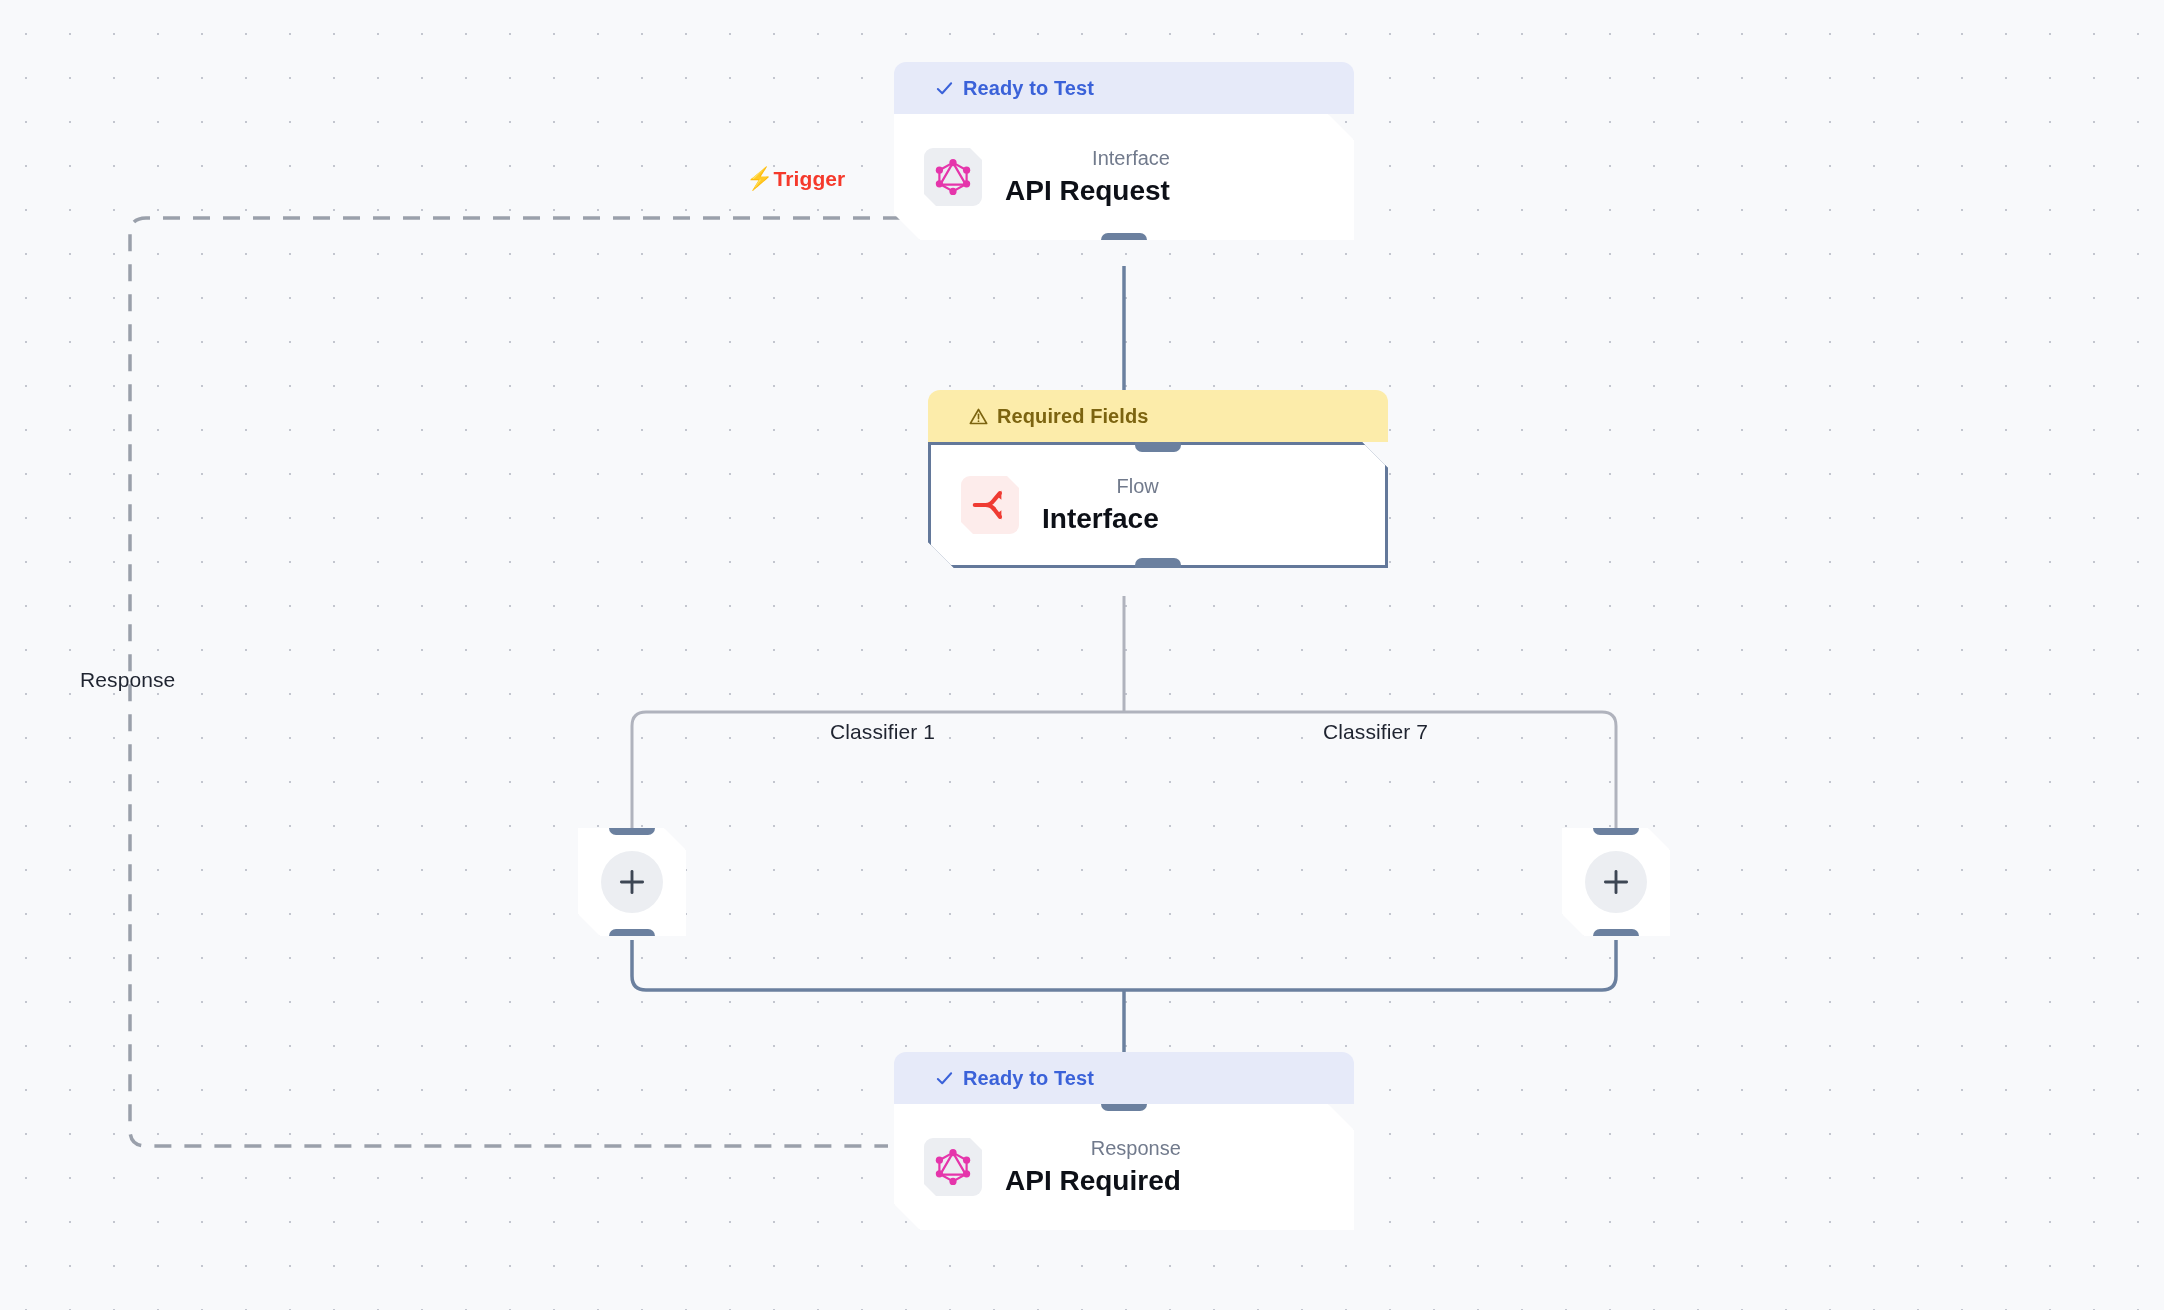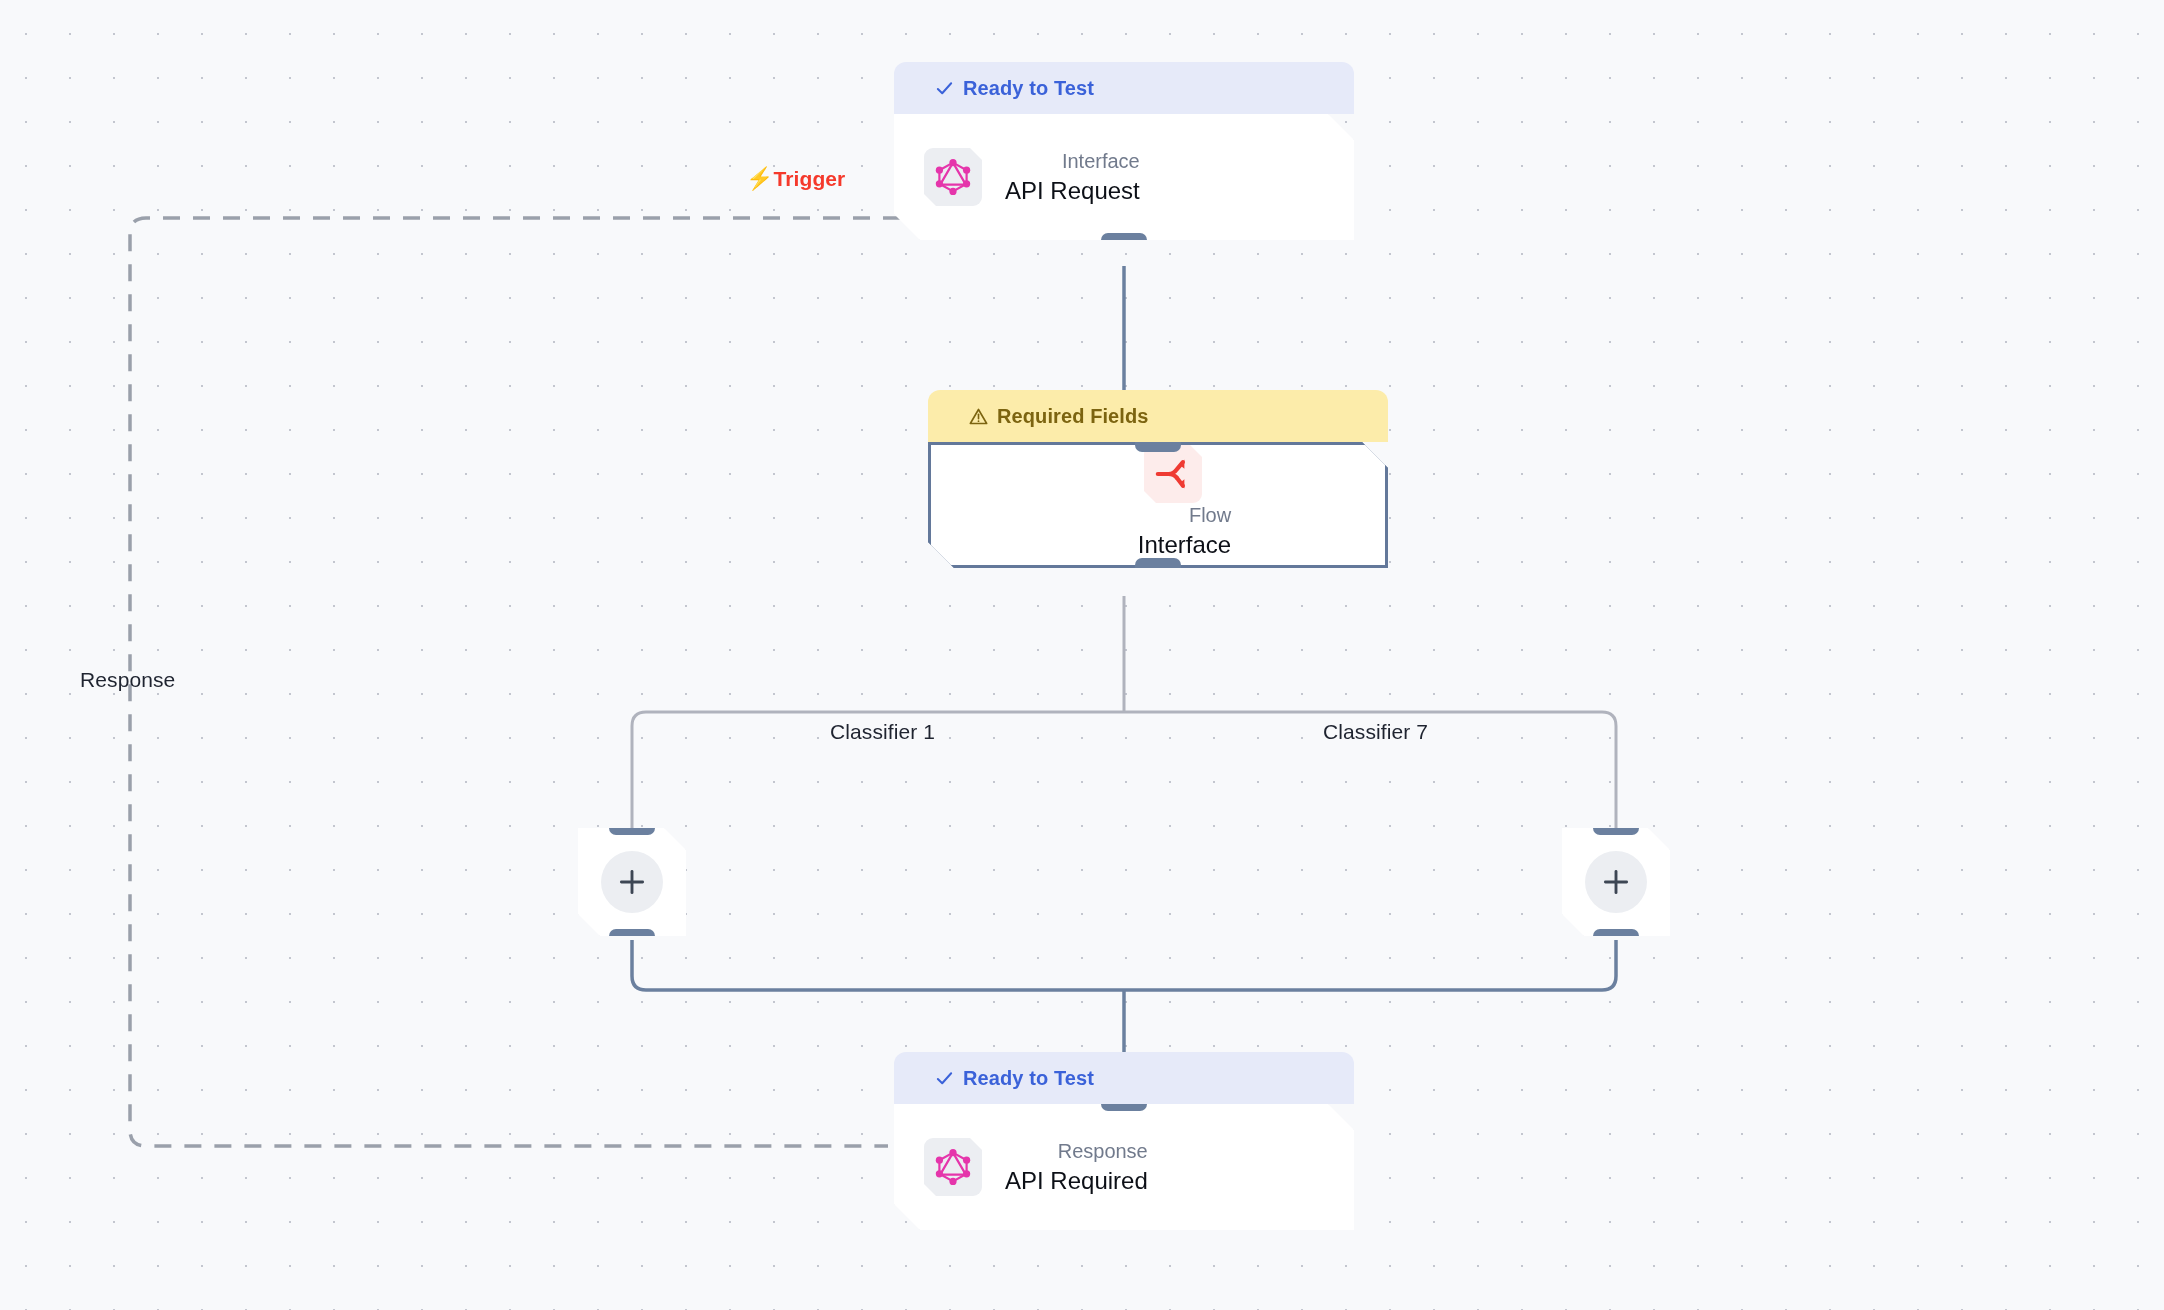--- a/index.html
+++ b/index.html
@@ -90,21 +90,20 @@
     clip-path: polygon(0 0, calc(100% - 26px) 0, 100% 26px, 100% 100%, 26px 100%, 0 calc(100% - 26px));
     box-shadow: 0 2px 7px rgba(30,40,70,.10);
     text-align: right;
   }
   .card.selected {
     background:
       linear-gradient(#ffffff, #ffffff) padding-box,
       #63789a border-box;
     border: 3px solid #63789a;
     clip-path: polygon(0 0, calc(100% - 26px) 0, 100% 26px, 100% 100%, 26px 100%, 0 calc(100% - 26px));
-    flex-direction: column;
   }
 
   .node-icon {
     width: 58px;
     height: 58px;
     flex: none;
     border-radius: 9px;
     display: flex;
     align-items: center;
     justify-content: center;
@@ -114,22 +113,22 @@
   .node-icon.flow    { background: #fdeceb; }
 
   .node-text { margin-left: 23px; }
   .node-category {
     font-size: 20px;
     color: #717a8c;
     line-height: 1.25;
     margin-bottom: 3px;
   }
   .node-title {
-    font-size: 24px;
-    font-weight: 400;
+    font-size: 28px;
+    font-weight: 700;
     color: #0d1017;
     line-height: 1.2;
   }
 
   
   .handle {
     position: absolute;
     left: 50%;
     transform: translateX(-50%);
     width: 46px;

